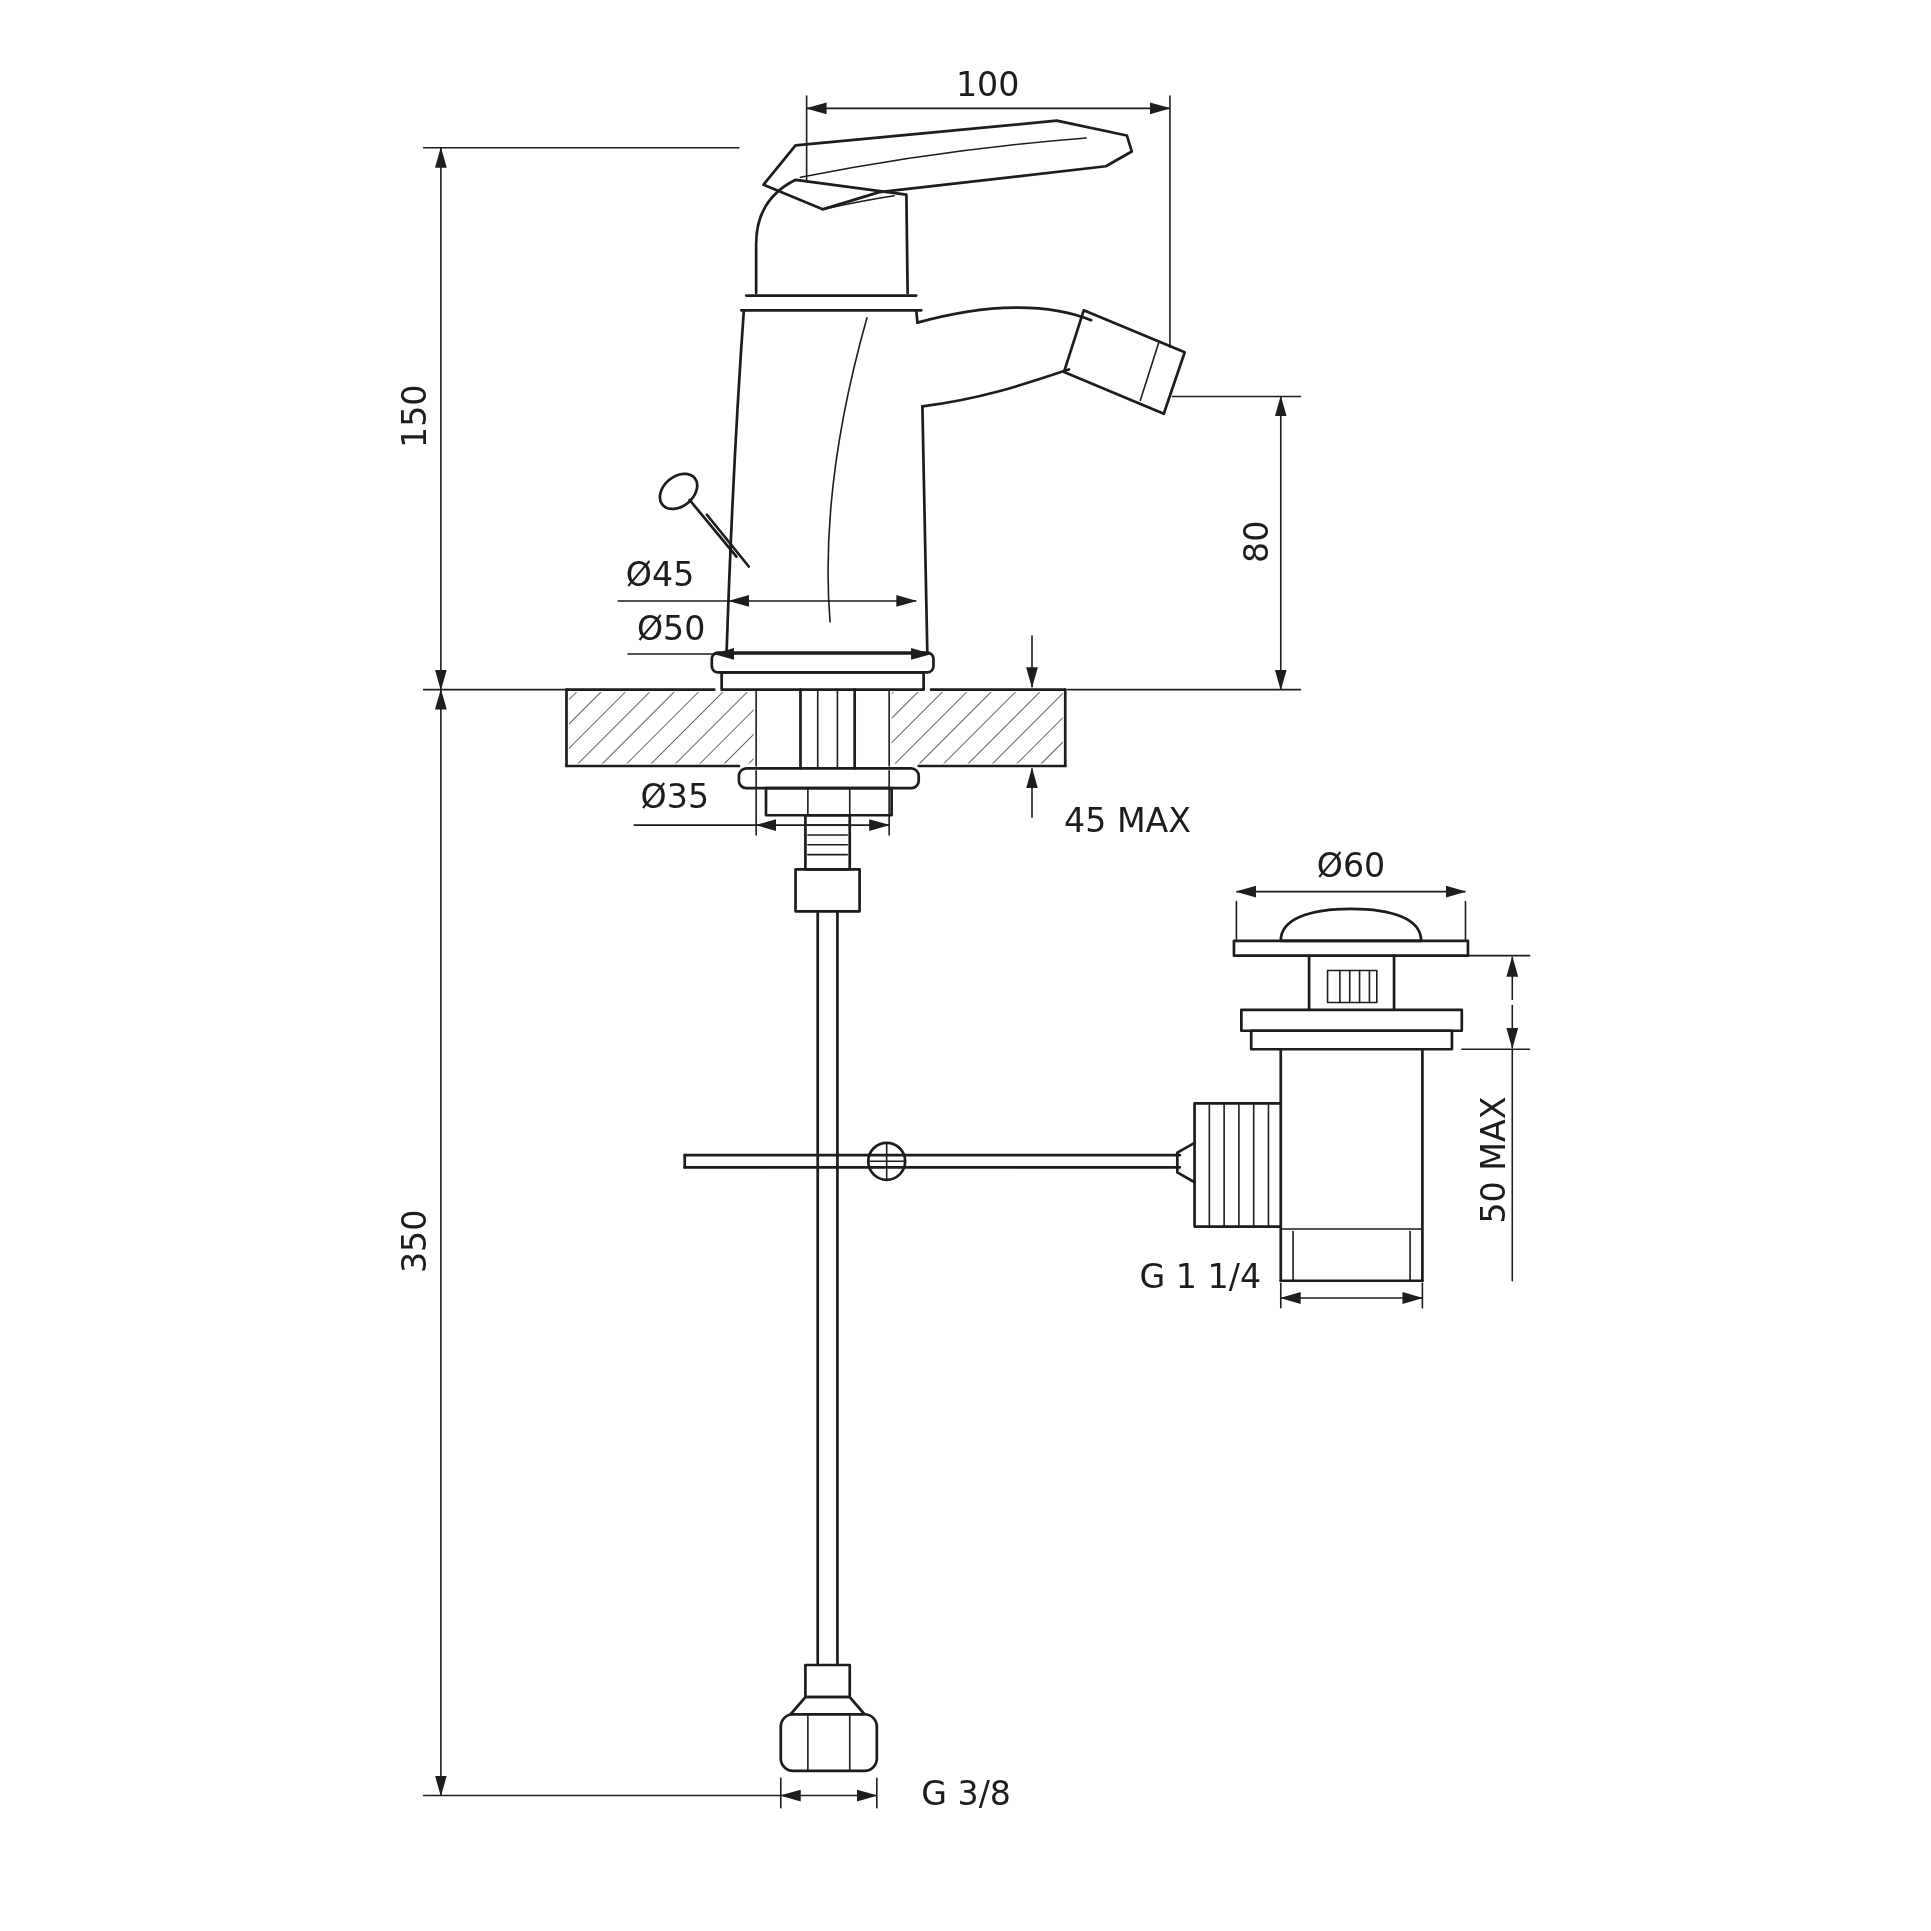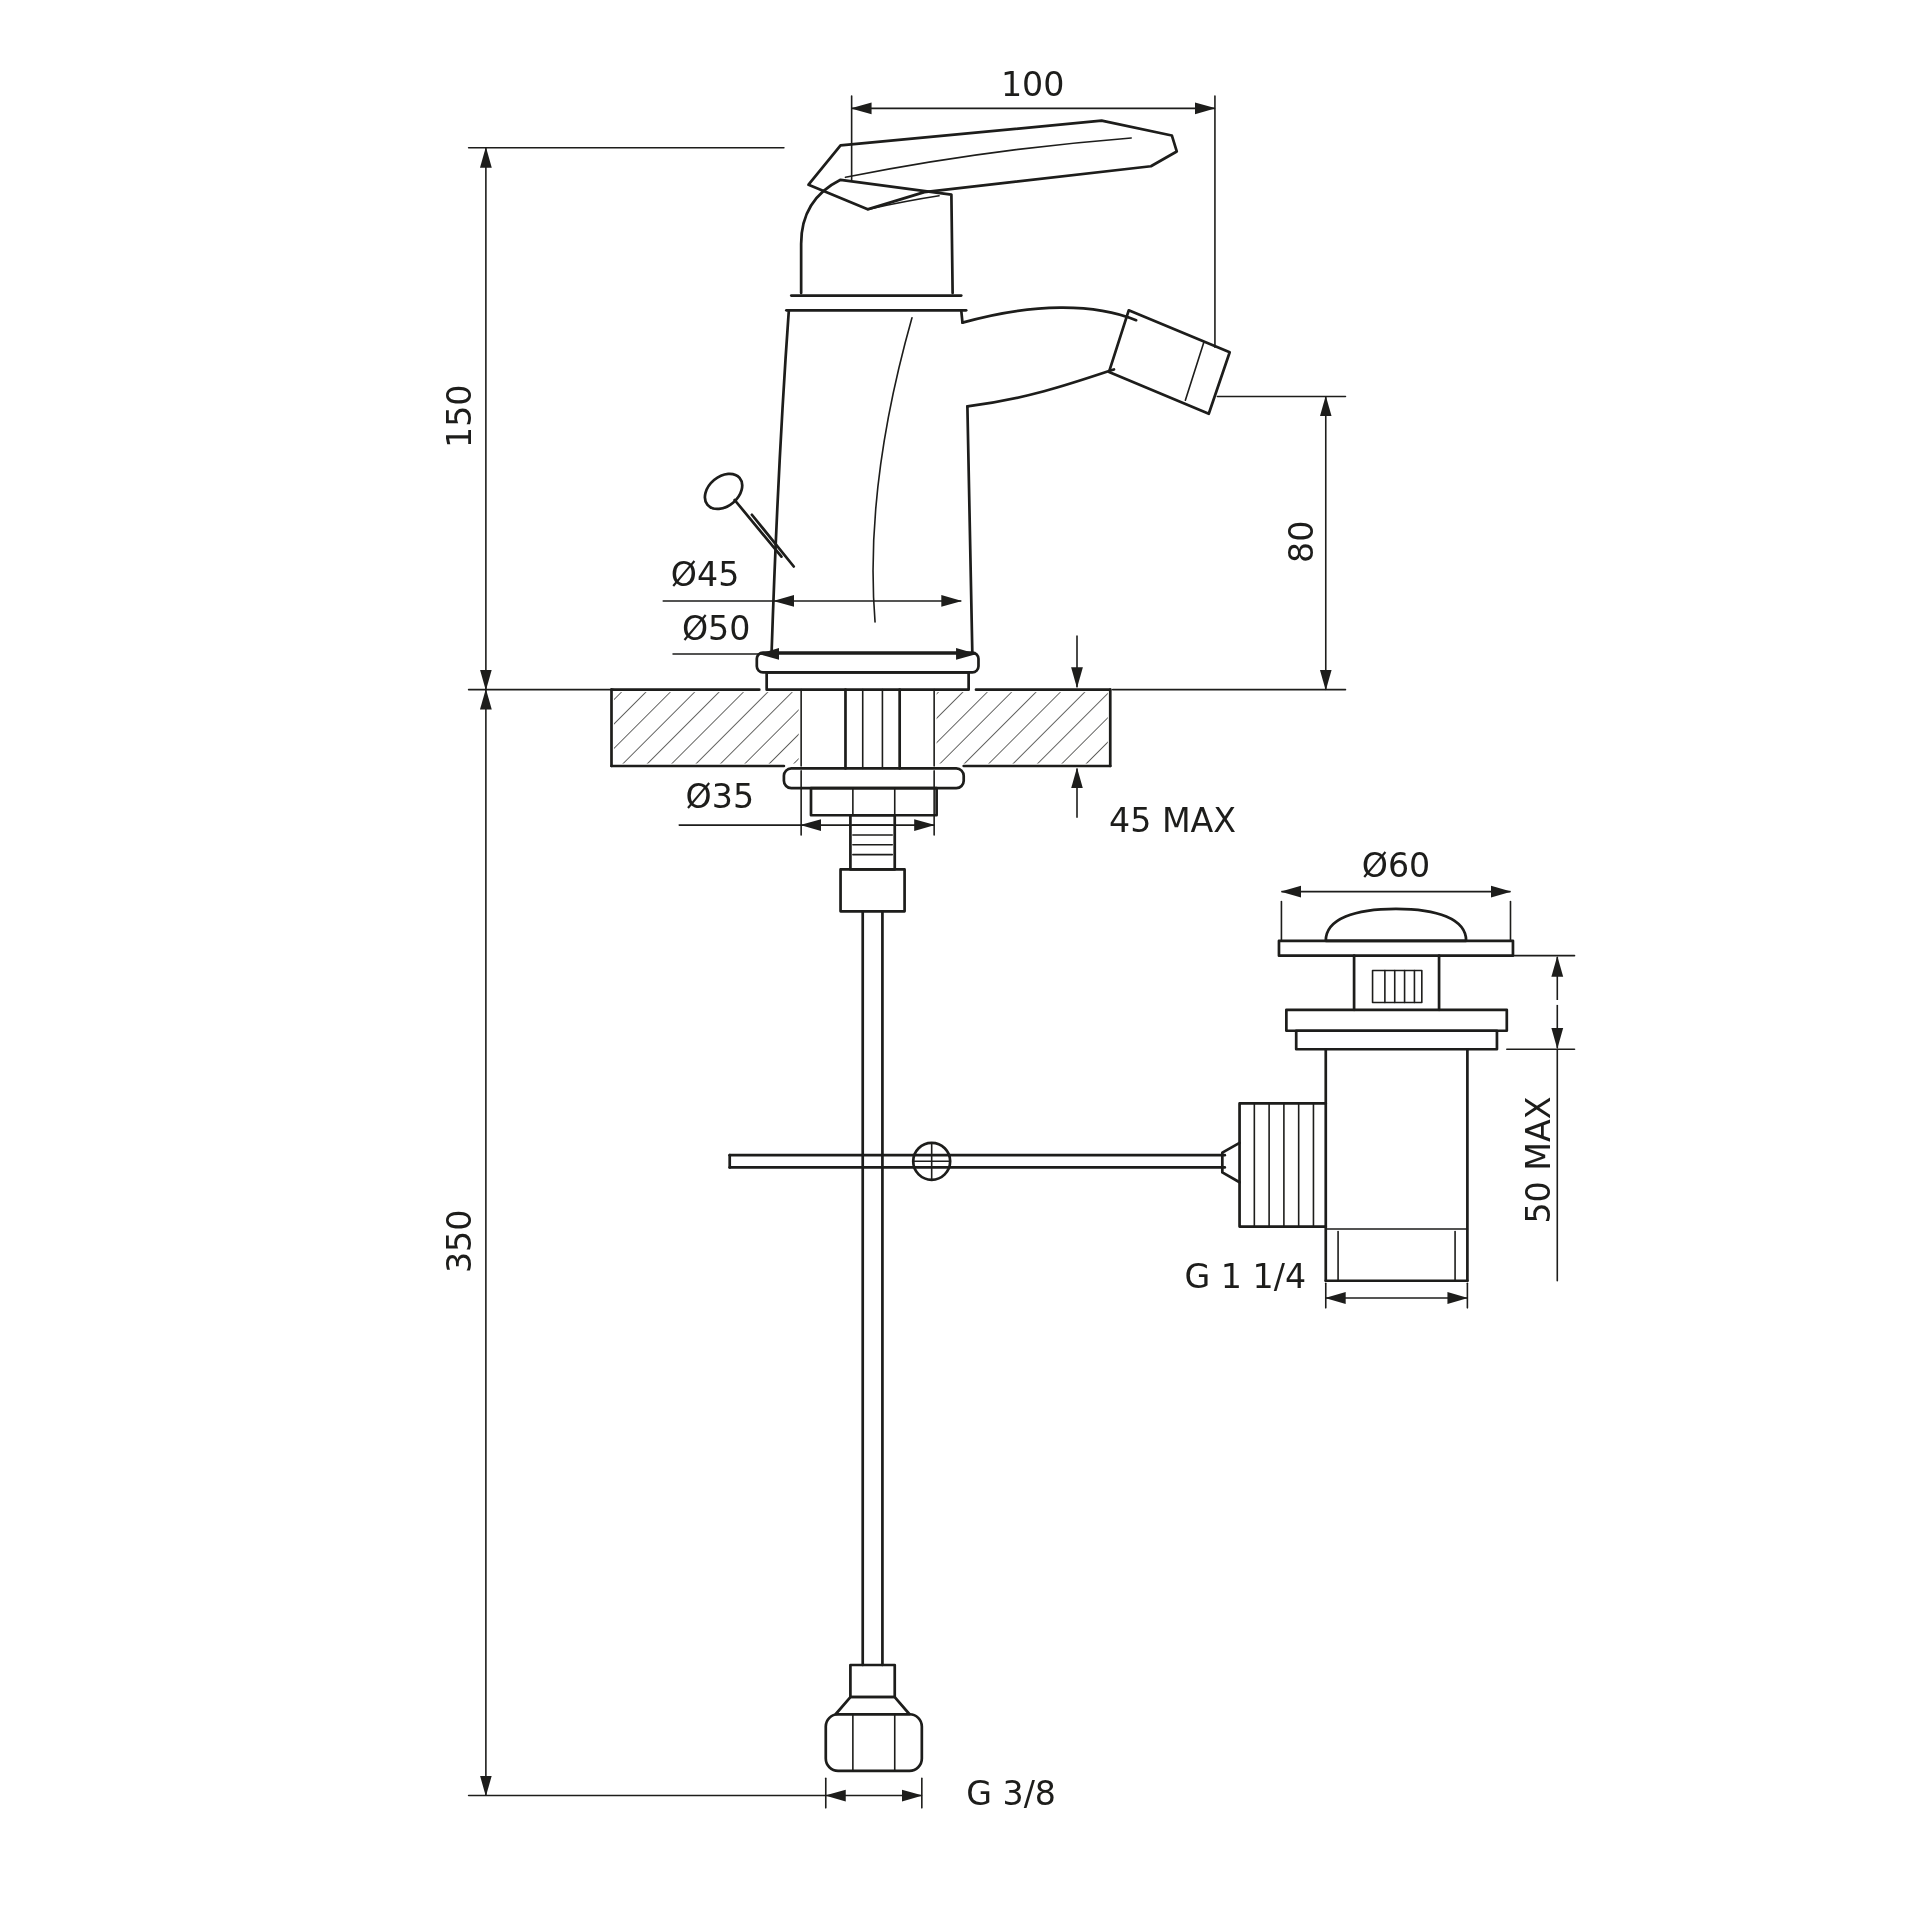--- a/index.html
+++ b/index.html
@@ -1,16 +1,16 @@
 <!DOCTYPE html>
 <html><head>
 <meta charset="utf-8">
 <style>
   html,body{margin:0;padding:0;background:#ffffff;}
-  .page{width:1758px;height:1931px;background:#ffffff;position:relative;overflow:hidden;margin-left:45px;}
+  .page{width:1758px;height:1931px;background:#ffffff;position:relative;overflow:hidden;}
   svg{display:block;}
   .ln{fill:none;stroke:#1d1d1b;stroke-width:2.2;stroke-linecap:round;stroke-linejoin:round;}
   .thin{fill:none;stroke:#1d1d1b;stroke-width:1.3;stroke-linecap:round;stroke-linejoin:round;}
   .dim{fill:none;stroke:#1d1d1b;stroke-width:1.3;stroke-linecap:butt;}
   .lbl{font-family:"DejaVu Sans", sans-serif;font-size:27px;fill:#1d1d1b;}
 </style>
 </head>
 <body>
 
 <div class="page">

